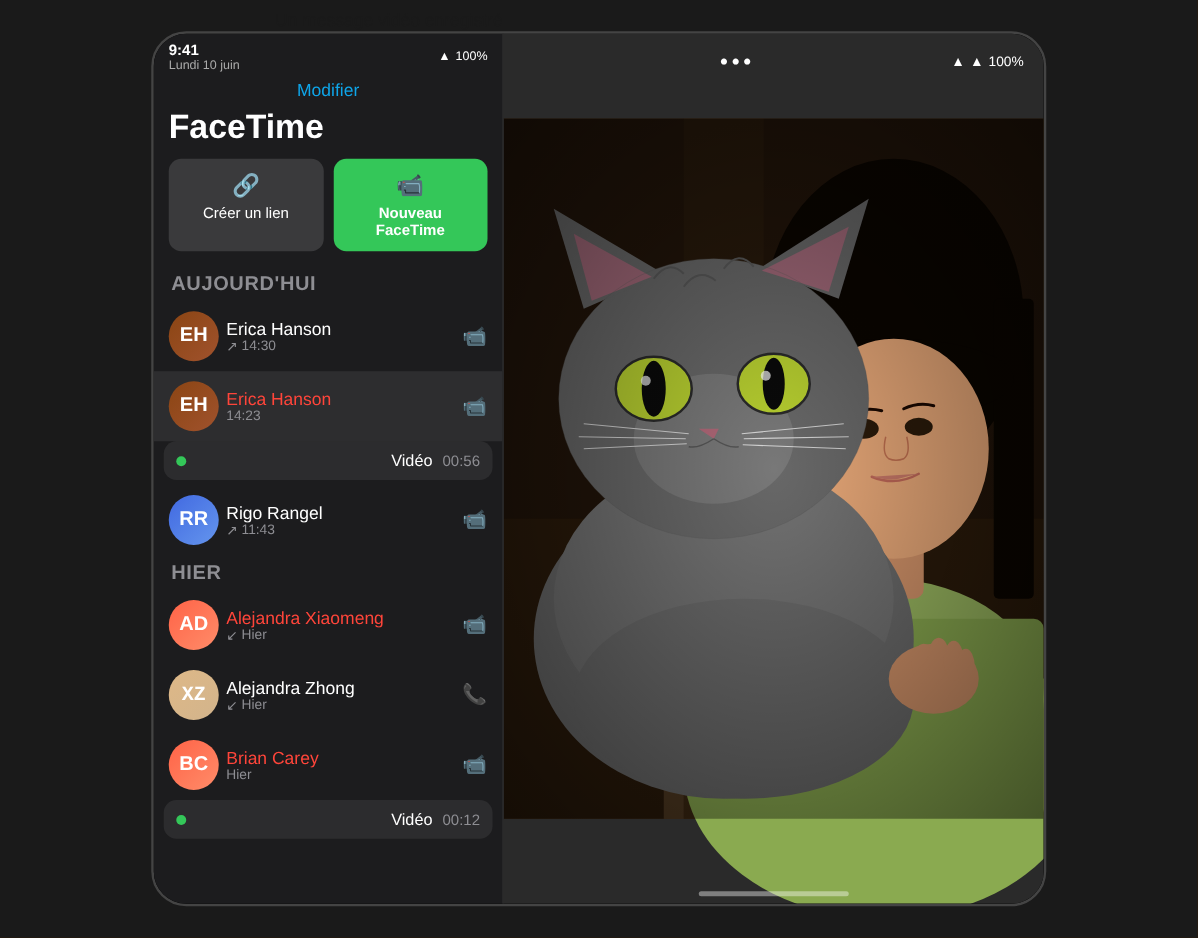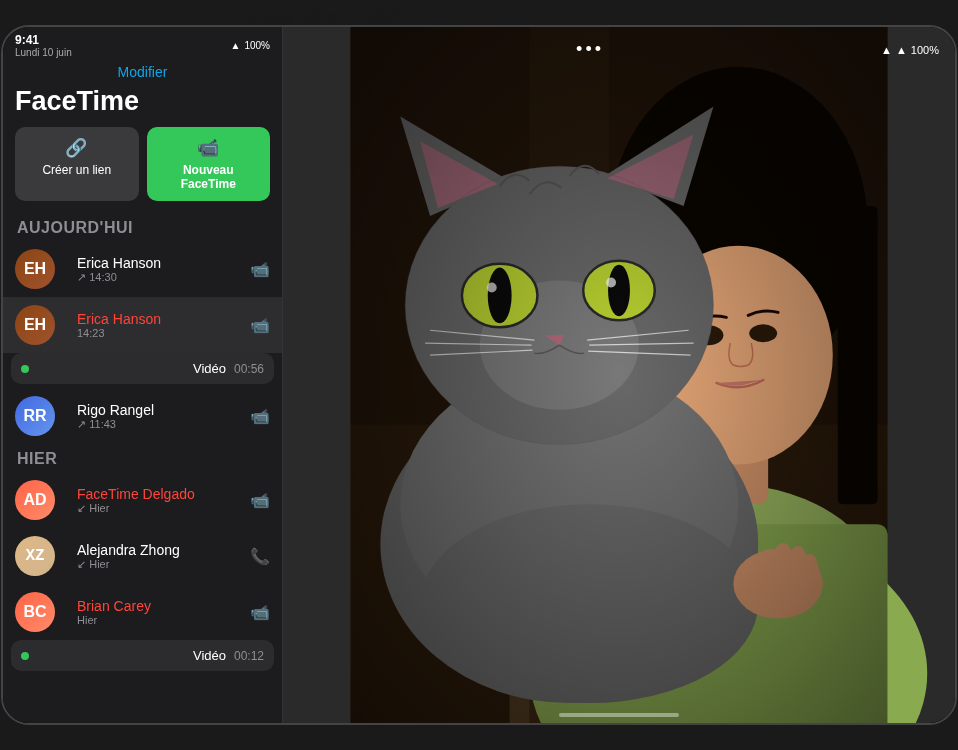--- a/index.html
+++ b/index.html
@@ -8,21 +8,21 @@
       height: 750px;
       background: #1a1a1a;
       font-family: -apple-system, 'SF Pro Display', 'Helvetica Neue', Arial, sans-serif;
       overflow: hidden;
       display: flex;
       justify-content: center;
       align-items: center;
     }
 
     .device-frame {
-      width: 956px;
+      width: 716px;
       height: 700px;
       background: #000;
       border-radius: 28px;
       border: 2px solid #444;
       overflow: hidden;
       display: flex;
       flex-direction: column;
       position: relative;
     }
 
@@ -122,21 +122,21 @@
 
     .call-list {
       flex: 1;
       overflow-y: auto;
     }
 
     .call-item {
       display: flex;
       align-items: center;
       padding: 8px 12px;
-      gap: 22px;
+      gap: 6px;
       cursor: pointer;
       position: relative;
     }
 
     .call-item.selected {
       background: rgba(255,255,255,0.08);
     }
 
     .avatar {
       width: 40px;
@@ -393,21 +393,21 @@
               </div>
             </div>
             <span class="call-action">📹</span>
           </div>
 
           <div class="section-label">HIER</div>
 
           <div class="call-item">
             <div class="avatar av-alejandra">AD</div>
             <div class="call-info">
-              <div class="call-name missed">FaceTime Delgado</div>
+              <div class="call-name missed">Alejandra Xiaomeng</div>
               <div class="call-meta">
                 <span>↙</span>
                 <span>Hier</span>
               </div>
             </div>
             <span class="call-action">📹</span>
           </div>
 
           <div class="call-item">
             <div class="avatar av-xiaomeng">XZ</div>

